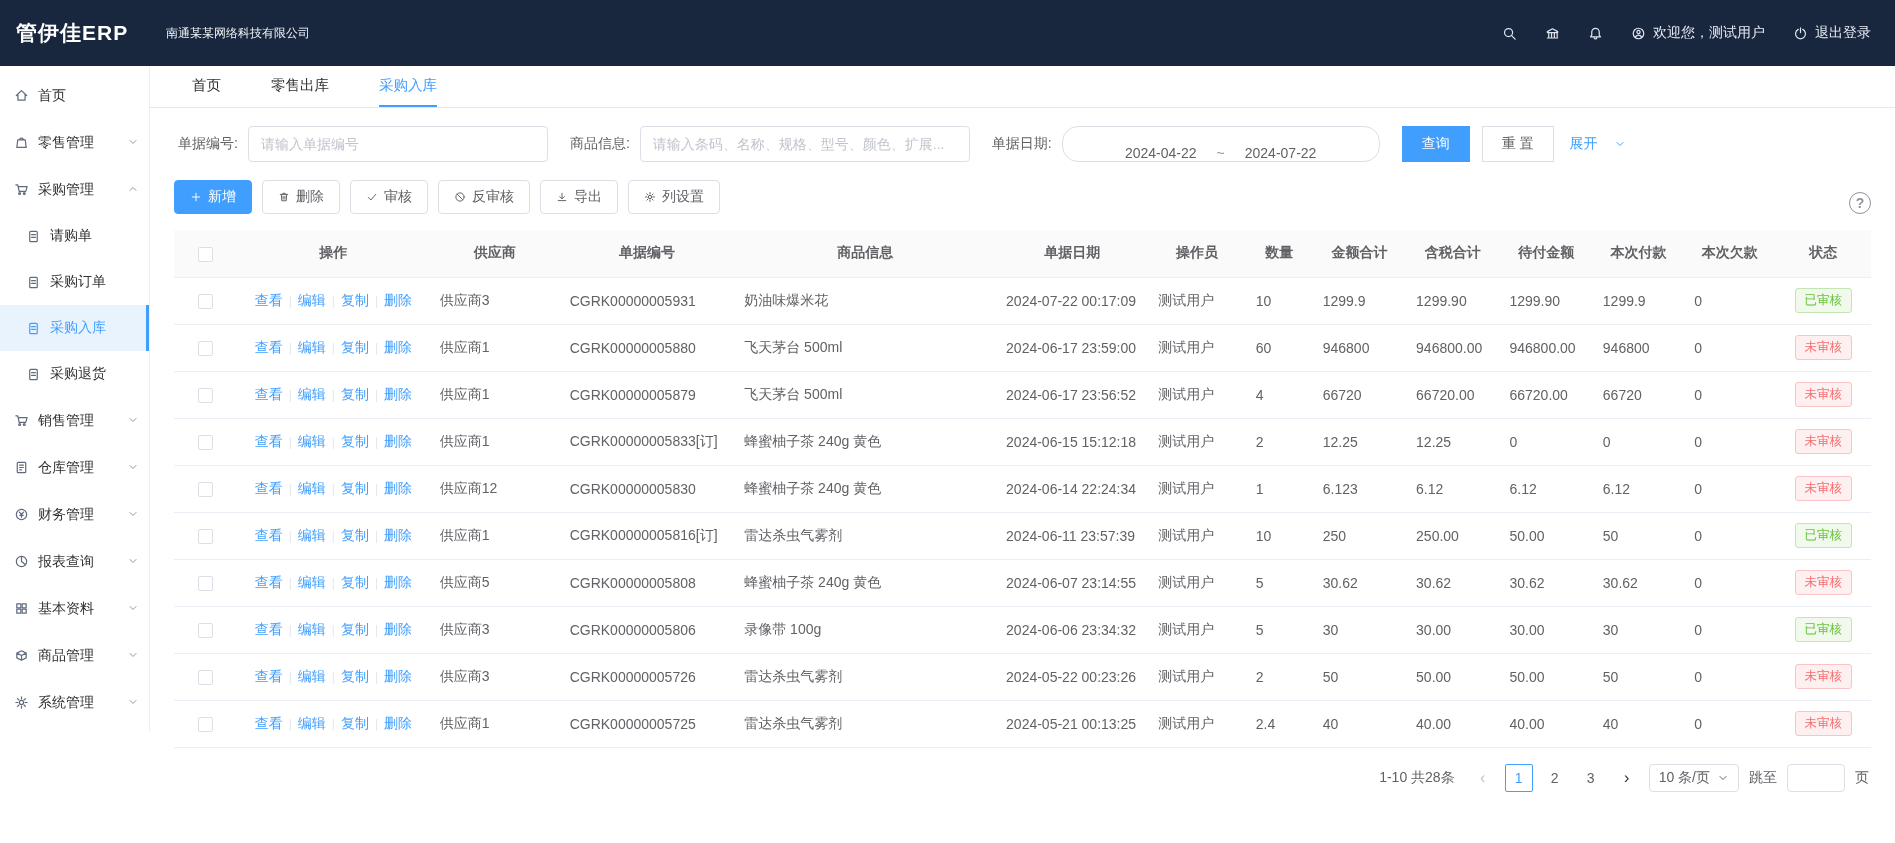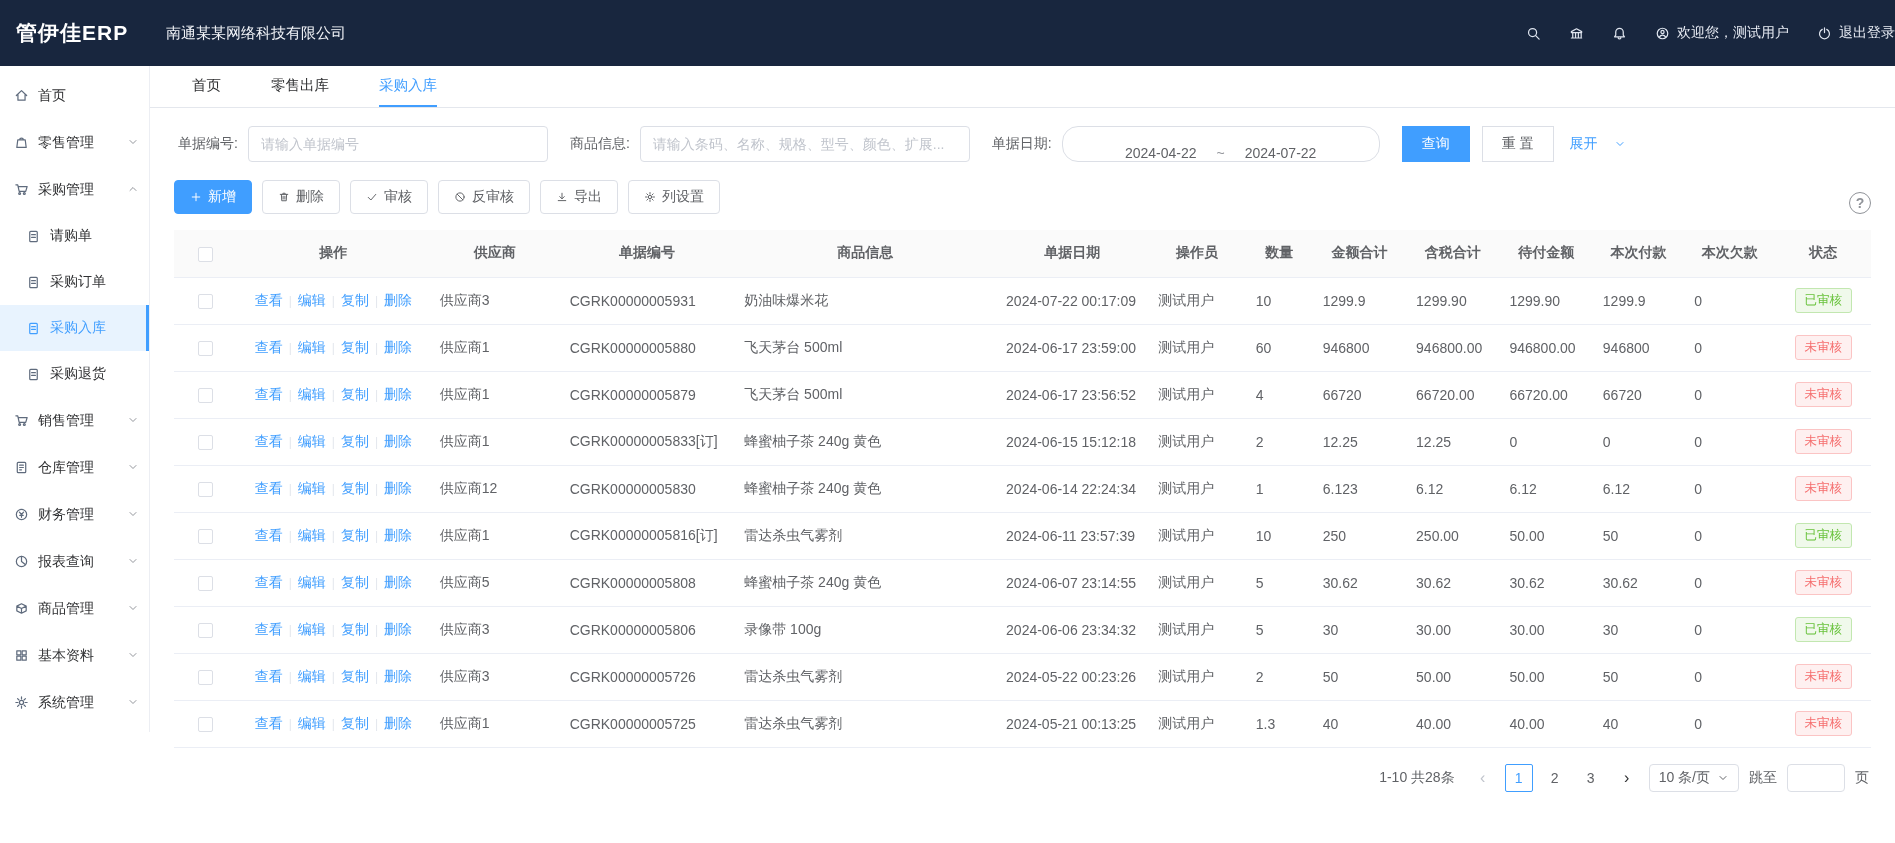--- a/index.html
+++ b/index.html
@@ -10,22 +10,22 @@
   }
   *{box-sizing:border-box;margin:0;padding:0;}
   body{width:1895px;height:843px;overflow:hidden;background:#fff;color:var(--text);
        font-family:"Liberation Sans","DejaVu Sans",sans-serif;font-size:14px;}
   .ic{width:15px;height:15px;fill:none;stroke:currentColor;stroke-width:1.3;stroke-linecap:round;stroke-linejoin:round;flex:none;}
   .ic.small{width:12px;height:12px;}
 
   
   .topbar{height:66px;background:var(--header-bg);display:flex;align-items:center;color:#fff;}
   .logo{width:150px;padding-left:16px;font-size:21px;font-weight:bold;letter-spacing:1px;white-space:nowrap;}
-  .company{font-size:15px;margin-left:16px;white-space:nowrap;color:#f2f4f8;}
-  .topbar-right{margin-left:auto;display:flex;align-items:center;gap:28px;font-size:14px;color:#e8ecf4;}
+  .company{font-size:12px;margin-left:16px;white-space:nowrap;color:#f2f4f8;}
+  .topbar-right{margin-left:auto;display:flex;align-items:center;gap:28px;padding-right:24px;font-size:14px;color:#e8ecf4;}
   .tb-icon{display:inline-flex;cursor:pointer;color:#dfe5ef;}
   .tb-group{display:flex;align-items:center;gap:7px;cursor:pointer;white-space:nowrap;}
 
   
   .layout{display:flex;height:666px;}
   .sidebar{width:150px;flex:none;border-right:1px solid #eceef3;background:#fff;padding-top:6px;overflow:hidden;}
   .side-item{height:47px;display:flex;align-items:center;gap:9px;padding:0 10px 0 14px;color:var(--text-dark);cursor:pointer;white-space:nowrap;}
   .side-item .chev{margin-left:auto;color:var(--muted);}
   .side-item .s-icon{display:inline-flex;color:#5f6b7d;}
   .side-sub .side-item{padding-left:26px;height:46px;}
@@ -246,38 +246,38 @@
           </svg>
         </span>
       <span>报表查询</span>
       <span class="chev"><svg class="ic small" viewBox="0 0 16 16">
             <path d="M4 6l4 4 4-4"></path>
           </svg></span>
     </div>
     <div class="side-item">
       <span class="s-icon">
           <svg class="ic" viewBox="0 0 16 16">
-            <path d="M3 5.5 8 3l5 2.5v5L8 13l-5-2.5zM3 5.5 8 8l5-2.5M8 8v5"></path>
-          </svg>
-        </span>
-      <span>商品管理</span>
-      <span class="chev"><svg class="ic small" viewBox="0 0 16 16">
-            <path d="M4 6l4 4 4-4"></path>
-          </svg></span>
-    </div>
-    <div class="side-item">
-      <span class="s-icon">
-          <svg class="ic" viewBox="0 0 16 16">
             <rect x="3" y="3" width="4.3" height="4.3"></rect>
             <rect x="8.7" y="3" width="4.3" height="4.3"></rect>
             <rect x="3" y="8.7" width="4.3" height="4.3"></rect>
             <rect x="8.7" y="8.7" width="4.3" height="4.3"></rect>
           </svg>
         </span>
       <span>基本资料</span>
+      <span class="chev"><svg class="ic small" viewBox="0 0 16 16">
+            <path d="M4 6l4 4 4-4"></path>
+          </svg></span>
+    </div>
+    <div class="side-item">
+      <span class="s-icon">
+          <svg class="ic" viewBox="0 0 16 16">
+            <path d="M3 5.5 8 3l5 2.5v5L8 13l-5-2.5zM3 5.5 8 8l5-2.5M8 8v5"></path>
+          </svg>
+        </span>
+      <span>商品管理</span>
       <span class="chev"><svg class="ic small" viewBox="0 0 16 16">
             <path d="M4 6l4 4 4-4"></path>
           </svg></span>
     </div>
     <div class="side-item">
       <span class="s-icon">
           <svg class="ic" viewBox="0 0 16 16">
             <circle cx="8" cy="8" r="2.2"></circle>
             <path d="M8 2v2.2M8 11.8V14M2 8h2.2M11.8 8H14M3.8 3.8l1.5 1.5M10.7 10.7l1.5 1.5M12.2 3.8l-1.5 1.5M5.3 10.7l-1.5 1.5"></path>
           </svg>
@@ -577,21 +577,21 @@
   <tr>
     <td class="c"><span class="checkbox"></span></td>
     <td class="c">
       <a class="op">查看</a><span class="sep"></span><a class="op">编辑</a><span class="sep"></span><a class="op">复制</a><span class="sep"></span><a class="op">删除</a>
     </td>
     <td>供应商1</td>
     <td>CGRK00000005725</td>
     <td>雷达杀虫气雾剂</td>
     <td>2024-05-21 00:13:25</td>
     <td>测试用户</td>
-    <td>1.3</td>
+    <td>2.4</td>
     <td>40</td>
     <td>40.00</td>
     <td>40.00</td>
     <td>40</td>
     <td>0</td>
     <td class="c"><span class="badge unapproved">未审核</span></td>
   </tr>
 </tbody>
       </table>
 

